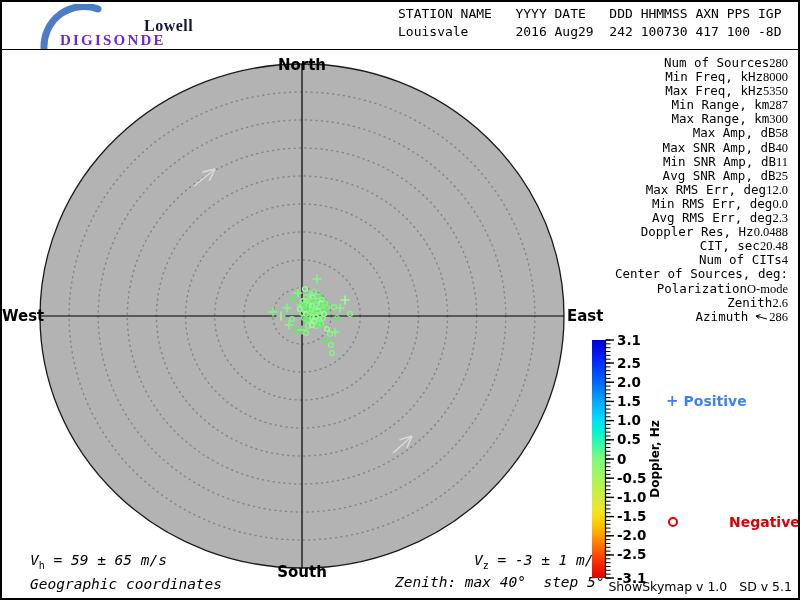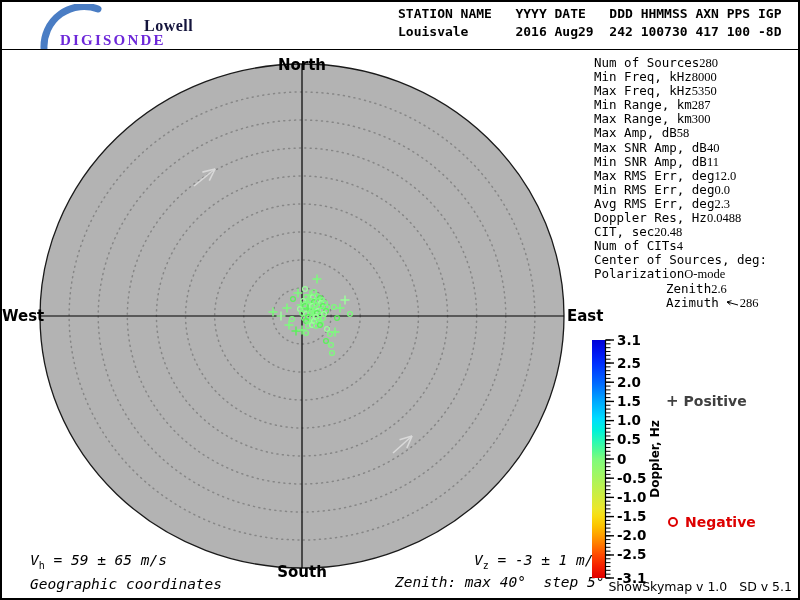--- a/index.html
+++ b/index.html
@@ -10,43 +10,43 @@
   .divider{position:absolute;left:0;right:0;top:49px;height:1px;background:#000;z-index:3;}
 
   
   .logo{left:28px;top:4px;width:215px;height:44px;}
   .logo-lowell{position:absolute;left:116px;top:13px;font-family:"Liberation Serif",serif;
        font-size:16px;font-weight:600;color:#14143c;letter-spacing:.5px;}
   .logo-digisonde{position:absolute;left:32px;top:28px;font-family:"Liberation Serif",serif;
        font-size:15px;font-weight:700;color:#6d28d9;letter-spacing:2.2px;}
 
   
-  .hdr{left:398px;top:5px;font-family:"DejaVu Sans Mono",monospace;font-weight:700;
+  .hdr{left:398px;top:5px;font-family:"DejaVu Sans Mono",monospace;font-weight:400;
        font-size:13px;line-height:17.5px;white-space:pre;}
 
   
   .compass{font-weight:700;font-size:15px;z-index:2;}
   .north{left:272px;top:42px;width:60px;text-align:center;margin-top:14px;}
   .south{left:272px;top:563px;width:60px;text-align:center;}
   .west{left:2px;top:307px;width:37px;text-align:right;}
   .east{left:567px;top:307px;width:50px;text-align:left;}
 
   
   .stats{left:585px;top:56px;width:203px;font-family:"DejaVu Sans Mono",monospace;
          font-size:12.5px;}
-  .stat-row{height:14.1px;line-height:14.1px;display:flex;justify-content:flex-start;
+  .stat-row{height:14.1px;line-height:14.1px;display:flex;justify-content:flex-end;
          padding-left:9px;}
   .stat-row.indent{padding-left:81px;}
   .stat-label{white-space:pre;display:flex;align-items:center;gap:5px;}
   .stat-value{white-space:pre;font-family:Liberation Serif, serif;}
 
   
-  .pos-legend{left:666px;top:392px;font-size:14px;font-weight:700;color:#404040;z-index:2;}
+  .pos-legend{left:666px;top:392px;font-size:14px;font-weight:700;color:#3b82f6;z-index:2;}
   .neg-legend{left:668px;top:514px;font-size:14px;font-weight:700;color:#dd0000;z-index:2;
-              display:flex;align-items:center;}
+              display:flex;align-items:center;gap:44px;}
   .neg-ring{display:inline-block;width:6px;height:6px;border:2px solid #dd0000;
             border-radius:50%;margin-right:7px;}
   .pos-sign{font-size:15px;margin-right:5px;}
 
   
   .mono-it{font-family:"DejaVu Sans Mono",monospace;font-style:italic;font-size:14.5px;
            white-space:pre;}
   .vh{left:30px;top:552px;}
   .geo{left:30px;top:576px;}
   .vz{left:474px;top:552px;}
@@ -200,20 +200,24 @@
       <span class="stat-label">Max Amp, dB</span>
       <span class="stat-value">58</span>
     </div>
     <div class="stat-row">
       <span class="stat-label">Max SNR Amp, dB</span>
       <span class="stat-value">40</span>
     </div>
     <div class="stat-row">
       <span class="stat-label">Min SNR Amp, dB</span>
       <span class="stat-value">11</span>
+    </div>
+    <div class="stat-row">
+      <span class="stat-label">Avg SNR Amp, dB</span>
+      <span class="stat-value">25</span>
     </div>
     <div class="stat-row">
       <span class="stat-label">Max RMS Err, deg</span>
       <span class="stat-value">12.0</span>
     </div>
     <div class="stat-row">
       <span class="stat-label">Min RMS Err, deg</span>
       <span class="stat-value">0.0</span>
     </div>
     <div class="stat-row">

